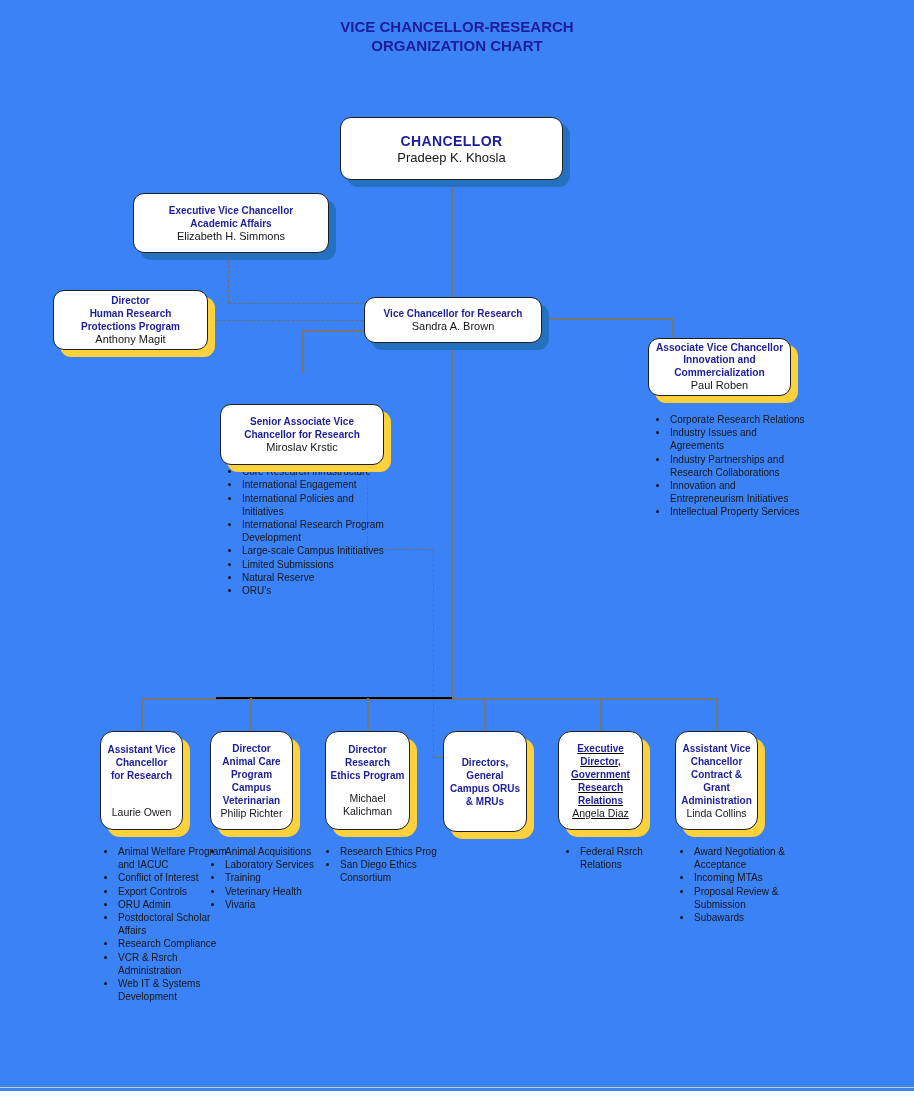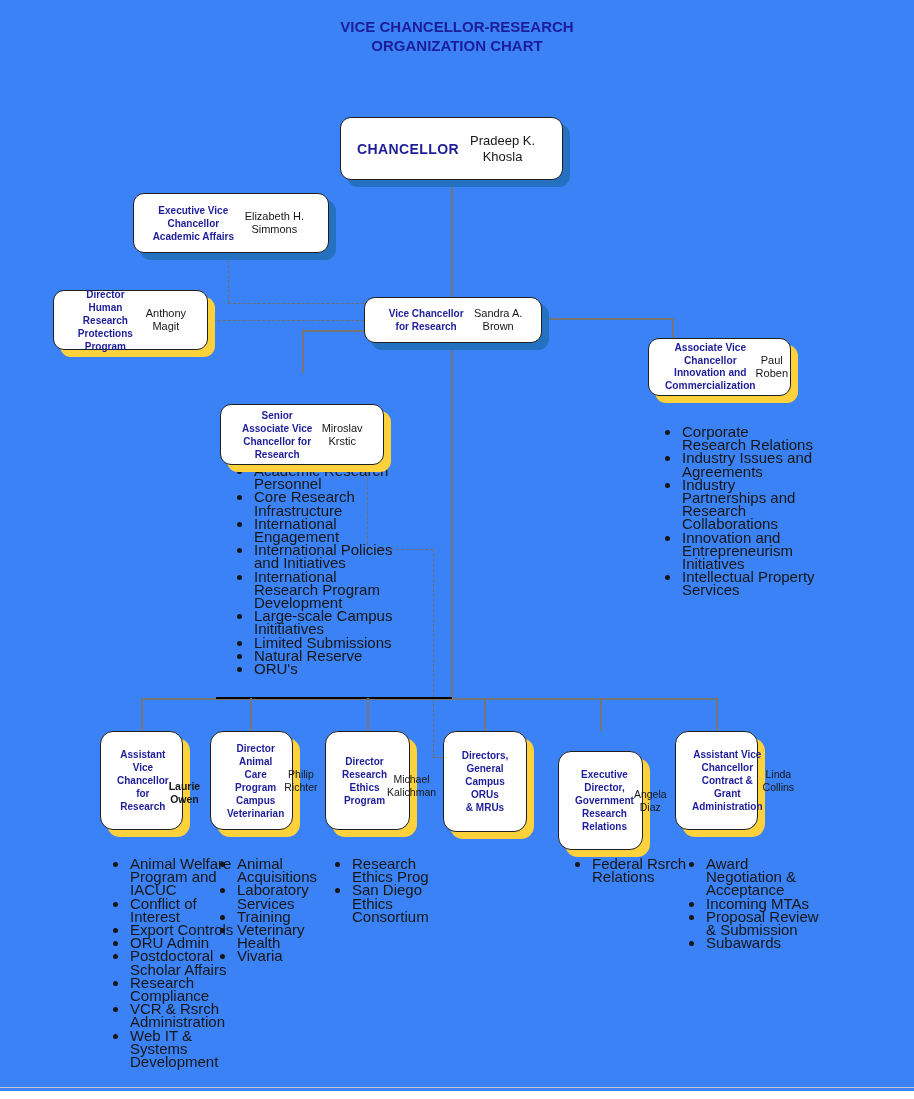--- a/index.html
+++ b/index.html
@@ -4,33 +4,33 @@
 <style>
   :root { --navy:#1d1d99; --blue:#2471c1; --yellow:#ffd13b; --line:#767676; --ink:#161616; }
   html,body { margin:0; padding:0; background:#fff; font-family:"Liberation Sans", sans-serif; }
   .canvas { position:relative; width:914px; height:1091px; background:#3b82f6; overflow:hidden; }
 
   .page-title { position:absolute; left:0; top:17px; width:914px; text-align:center;
     color:var(--navy); font-weight:bold; font-size:15px; line-height:19px; white-space:pre-line; }
 
   
   .node { position:absolute; background:#fff; border:1.6px solid #1f1f1f; border-radius:11px;
-    display:flex; flex-direction:row; align-items:center; justify-content:flex-start;
-    text-align:center; padding:2px 16px; box-sizing:border-box; z-index:3; }
+    display:flex; flex-direction:column; align-items:center; justify-content:center;
+    text-align:center; padding:2px 3px; box-sizing:border-box; z-index:3; }
   .node.blue   { box-shadow:7px 7px 0 0 var(--blue); }
   .node.yellow { box-shadow:7px 7px 0 0 var(--yellow); }
   .node .t { color:var(--navy); font-weight:bold; font-size:10px; line-height:13px; white-space:pre-line; }
   .node .n { color:var(--ink); font-size:11px; line-height:13px; white-space:pre-line; }
   #n-chancellor .t { font-size:14px; line-height:18px; letter-spacing:.4px; }
   #n-chancellor .n { font-size:13px; line-height:16px; }
   #n-avc-innovation .t { font-size:10.2px; line-height:12.5px; }
   .node.bottom { border-radius:13px; }
   .node.bottom .t { font-size:10px; line-height:13px; }
   .node.bottom .n { font-size:10.5px; line-height:13px; }
-  #n-asst-vc-research .n { margin-top:24px;font-weight:bold; }
+  #n-asst-vc-research .n { margin-top:24px; }
   #n-ethics-director .n { margin-top:10px; }
 
   
   .line  { position:absolute; background:var(--line); z-index:1; }
   .dark  { background:#000; }
   .dashv { position:absolute; border-left:1.6px dashed #6f6f6f; z-index:1; }
   .dashh { position:absolute; border-top:1.6px dashed #6f6f6f; z-index:1; }
 
   #s-chan-vcr   { left:451px; top:180px; width:1.6px; height:117px; }
   #s-vcr-right  { left:542px; top:318px; width:131px; height:1.6px; }
@@ -55,26 +55,26 @@
   #n-chancellor      { left:340px; top:117px; width:223px; height:63px; }
   #n-evc-academic    { left:133px; top:193px; width:196px; height:60px; }
   #n-hrpp-director   { left:53px;  top:290px; width:155px; height:60px; }
   #n-vc-research     { left:364px; top:297px; width:178px; height:46px; }
   #n-avc-innovation  { left:648px; top:338px; width:143px; height:58px; }
   #n-savc-research   { left:220px; top:372px; width:164px; height:61px;margin-top:32px; }
   #n-asst-vc-research   { left:100px; top:731px; width:83px; height:99px; }
   #n-animal-care        { left:210px; top:731px; width:83px; height:99px; }
   #n-ethics-director    { left:325px; top:731px; width:85px; height:99px; }
   #n-orus-mrus          { left:443px; top:731px; width:84px; height:101px; }
-  #n-govt-relations     { left:558px; top:751px; width:85px; height:99px; }
+  #n-govt-relations     { left:558px; top:731px; width:85px; height:99px;text-decoration:underline; }
   #n-contract-grant     { left:675px; top:731px; width:83px; height:99px; }
 
   
-  .blist { position:absolute; margin:12px; padding-left:13px; color:var(--ink);
-    font-size:15px; line-height:13.2px; z-index:2; }
+  .blist { position:absolute; margin:0; padding-left:13px; color:var(--ink);
+    font-size:10px; line-height:13.2px; z-index:2; }
   .blist li { margin:0; padding-left:1px; }
   .plain { list-style:none; padding-left:2px; }
   #l-savc { left:228px; top:452px; width:146px; }
   #l-avc  { left:656px; top:413px; width:136px; }
   #l-asst { left:104px; top:845px; width:112px; }
   #l-anim { left:211px; top:845px; width:100px; }
   #l-eth  { left:326px; top:845px; width:100px; }
   #l-orus { left:455px; top:849px; width:78px; }
   #l-govt { left:566px; top:845px; width:106px; }
   #l-cg   { left:680px; top:845px; width:116px; }

